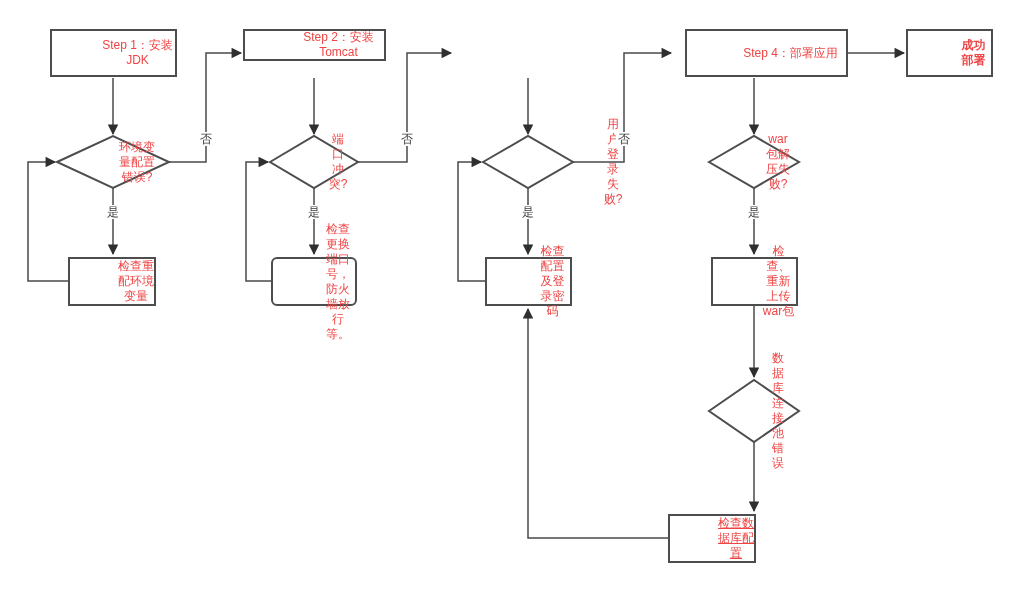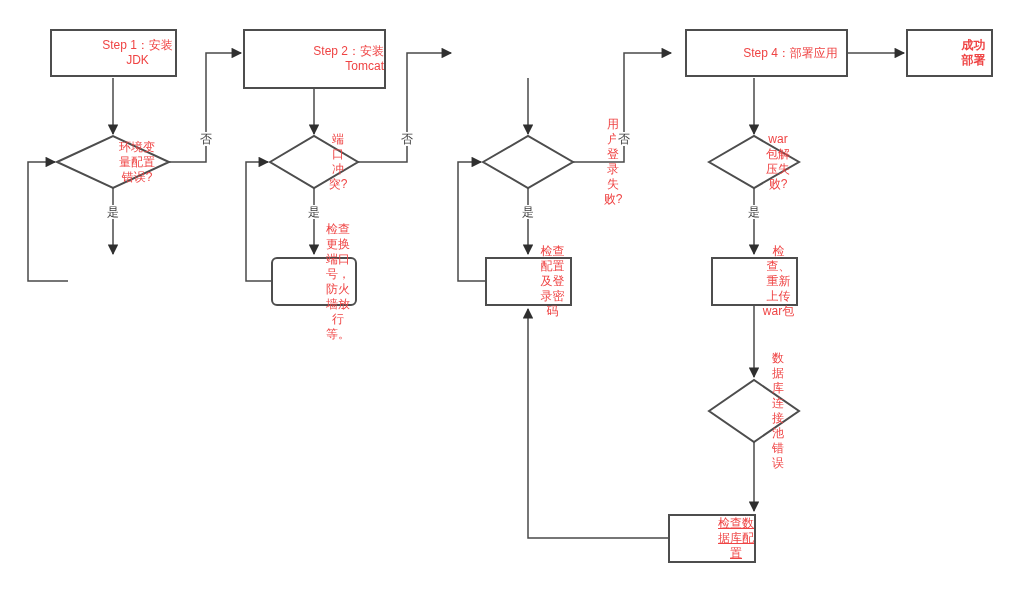--- a/index.html
+++ b/index.html
@@ -89,30 +89,33 @@
       <polygon points="270,162 314,136 358,162 314,188"></polygon>
       <polygon points="483,162 528,136 573,162 528,188"></polygon>
       <polygon points="709,162 754,136 799,162 754,188"></polygon>
       <polygon points="709,411 754,380 799,411 754,442"></polygon>
     </g>
   </svg>
 
   <div class="node box" style="left:50px; top:29px; width:127px; height:48px;">
     <span class="inner">Step 1：安装 JDK</span>
   </div>
-  <div class="node box" style="left:243px; top:29px; width:143px; height:60px;text-align:right;">
+  <div class="node box" style="left:243px; top:29px; width:143px; height:32px;">
     <span class="inner">Step 2：安装 Tomcat</span>
   </div>
   <div class="node box" style="left:673px; top:29px; width:163px; height:48px;margin-left:12px;">
     <span class="inner">Step 4：部署应用</span>
   </div>
   <div class="node box" style="left:906px; top:29px; width:87px; height:48px;font-weight:bold;">
     <span class="inner">成功部署</span>
   </div>
 
+  <div class="node box" style="left:68px; top:257px; width:88px; height:49px;">
+    <span class="inner" style="width:64px;">检查重配环境变量</span>
+  </div>
   <div class="node box" style="left:271px; top:257px; width:86px; height:49px;border-radius:6px;">
     <span class="inner" style="width:64px;">检查更换端口号，防火墙放行等。</span>
   </div>
   <div class="node box" style="left:485px; top:257px; width:87px; height:49px;">
     <span class="inner" style="width:64px;">检查配置及登录密码</span>
   </div>
   <div class="node box" style="left:711px; top:257px; width:87px; height:49px;">
     <span class="inner" style="width:66px;">检查、重新上传war包</span>
   </div>
   <div class="node box" style="left:668px; top:514px; width:88px; height:49px;text-decoration:underline;">

